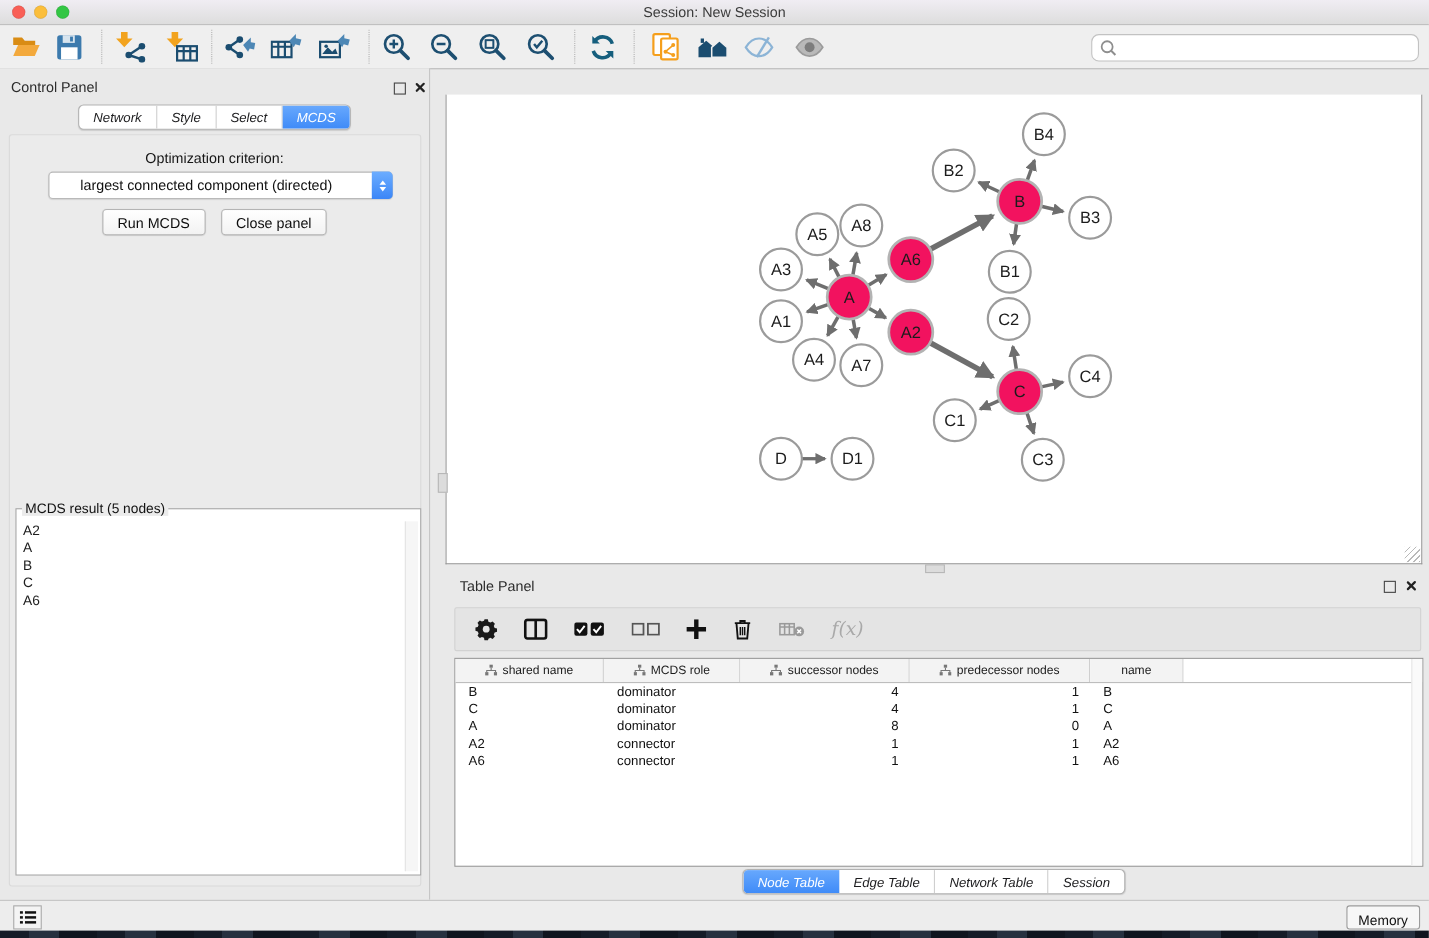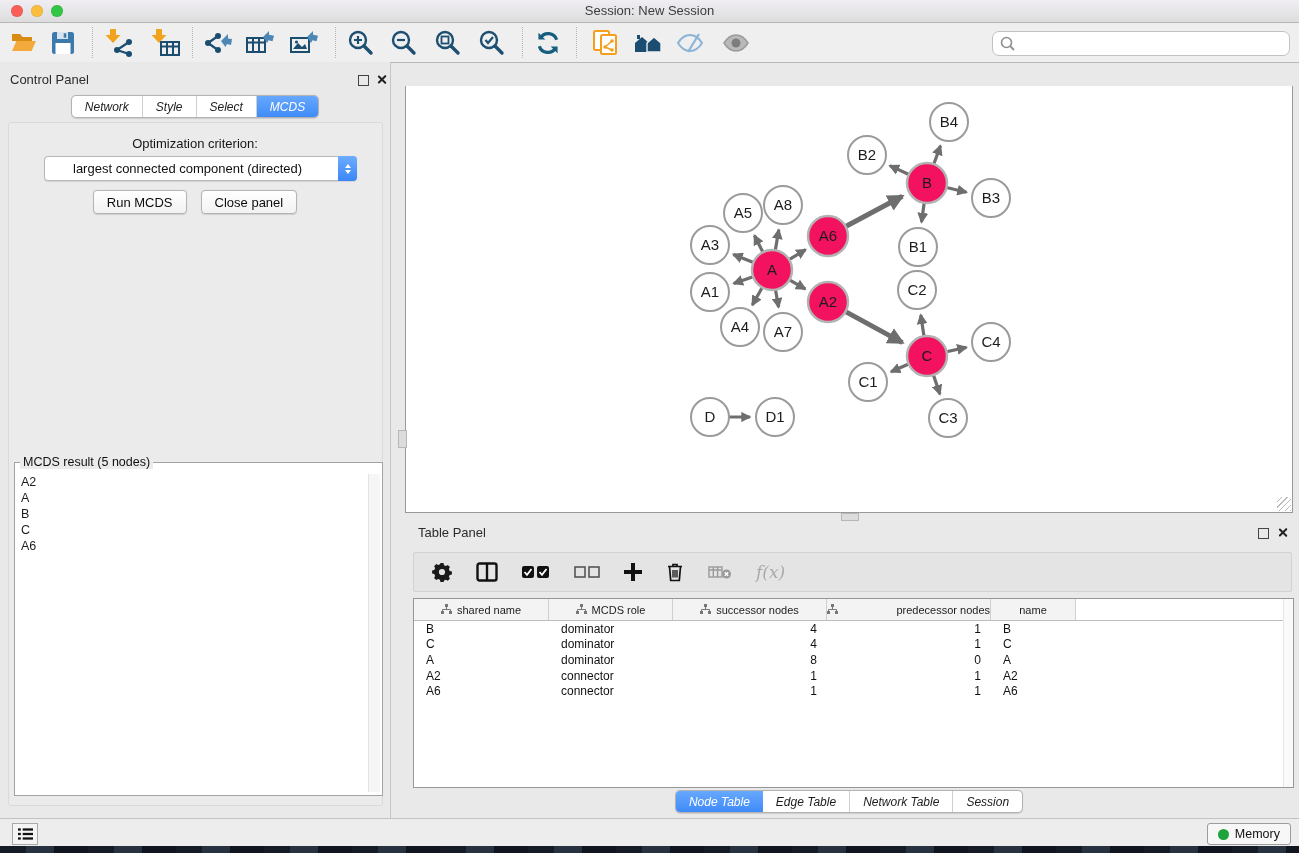--- a/index.html
+++ b/index.html
@@ -80,21 +80,21 @@
   .td{box-sizing:border-box;white-space:nowrap;overflow:hidden;}
   .td.l{text-align:left;padding-left:12px;} .td.r{text-align:right;padding-right:10px;}
   .tblscroll{position:absolute;right:0;top:0;bottom:0;width:9px;background:#fafafa;border-left:1px solid #e6e6e6;}
   .tp-tabsrow{left:405px;top:790px;width:888px;display:flex;justify-content:center;}
 
   
   .statusbar{left:0;top:818px;width:1299px;height:28px;background:#ededed;border-top:1px solid #c2c2c2;}
   .listbtn{left:12px;top:4px;width:24px;height:20px;background:#f4f4f4;border:1px solid #a9a9a9;
     display:flex;align-items:center;justify-content:center;}
   .membtn{right:8px;top:4px;height:20px;background:#f7f7f7;border:1px solid #9c9c9c;border-radius:3px;
-    display:inline-flex;align-items:center;gap:6px;padding:0 10px;font-size:12.5px;color:#111;}
+    display:inline-flex;align-items:center;gap:6px;padding:0 10px;font-size:12.5px;color:#111;flex-direction:column;}
   .memdot{width:11px;height:11px;border-radius:50%;background:#1ea23c;}
   .desktop{left:0;top:846px;width:1299px;height:7px;
     background:repeating-linear-gradient(90deg,#151c28 0 26px,#273140 26px 54px,#10151f 54px 88px);}
 </style>
 </head>
 <body>
 
 <div class="abs titlebar">
   <div class="abs tl red" style="left:11px"></div>
   <div class="abs tl yel" style="left:31px"></div>
@@ -467,21 +467,21 @@
         <svg width="11" height="11" viewBox="0 0 11 11">
           <g fill="#777">
             <rect x="4" y="0" width="3" height="3"></rect>
             <rect x="0" y="7" width="3" height="3"></rect>
             <rect x="8" y="7" width="3" height="3"></rect>
           </g>
           <path d="M5.5 3v2.5M1.5 7V5.5h8V7" stroke="#777" fill="none"></path>
         </svg>
         <span>successor nodes</span>
       </div>
-      <div class="th" style="width: 164px; justify-content: space-between;">
+      <div class="th" style="width: 164px;">
         <svg width="11" height="11" viewBox="0 0 11 11">
           <g fill="#777">
             <rect x="4" y="0" width="3" height="3"></rect>
             <rect x="0" y="7" width="3" height="3"></rect>
             <rect x="8" y="7" width="3" height="3"></rect>
           </g>
           <path d="M5.5 3v2.5M1.5 7V5.5h8V7" stroke="#777" fill="none"></path>
         </svg>
         <span>predecessor nodes</span>
       </div>

